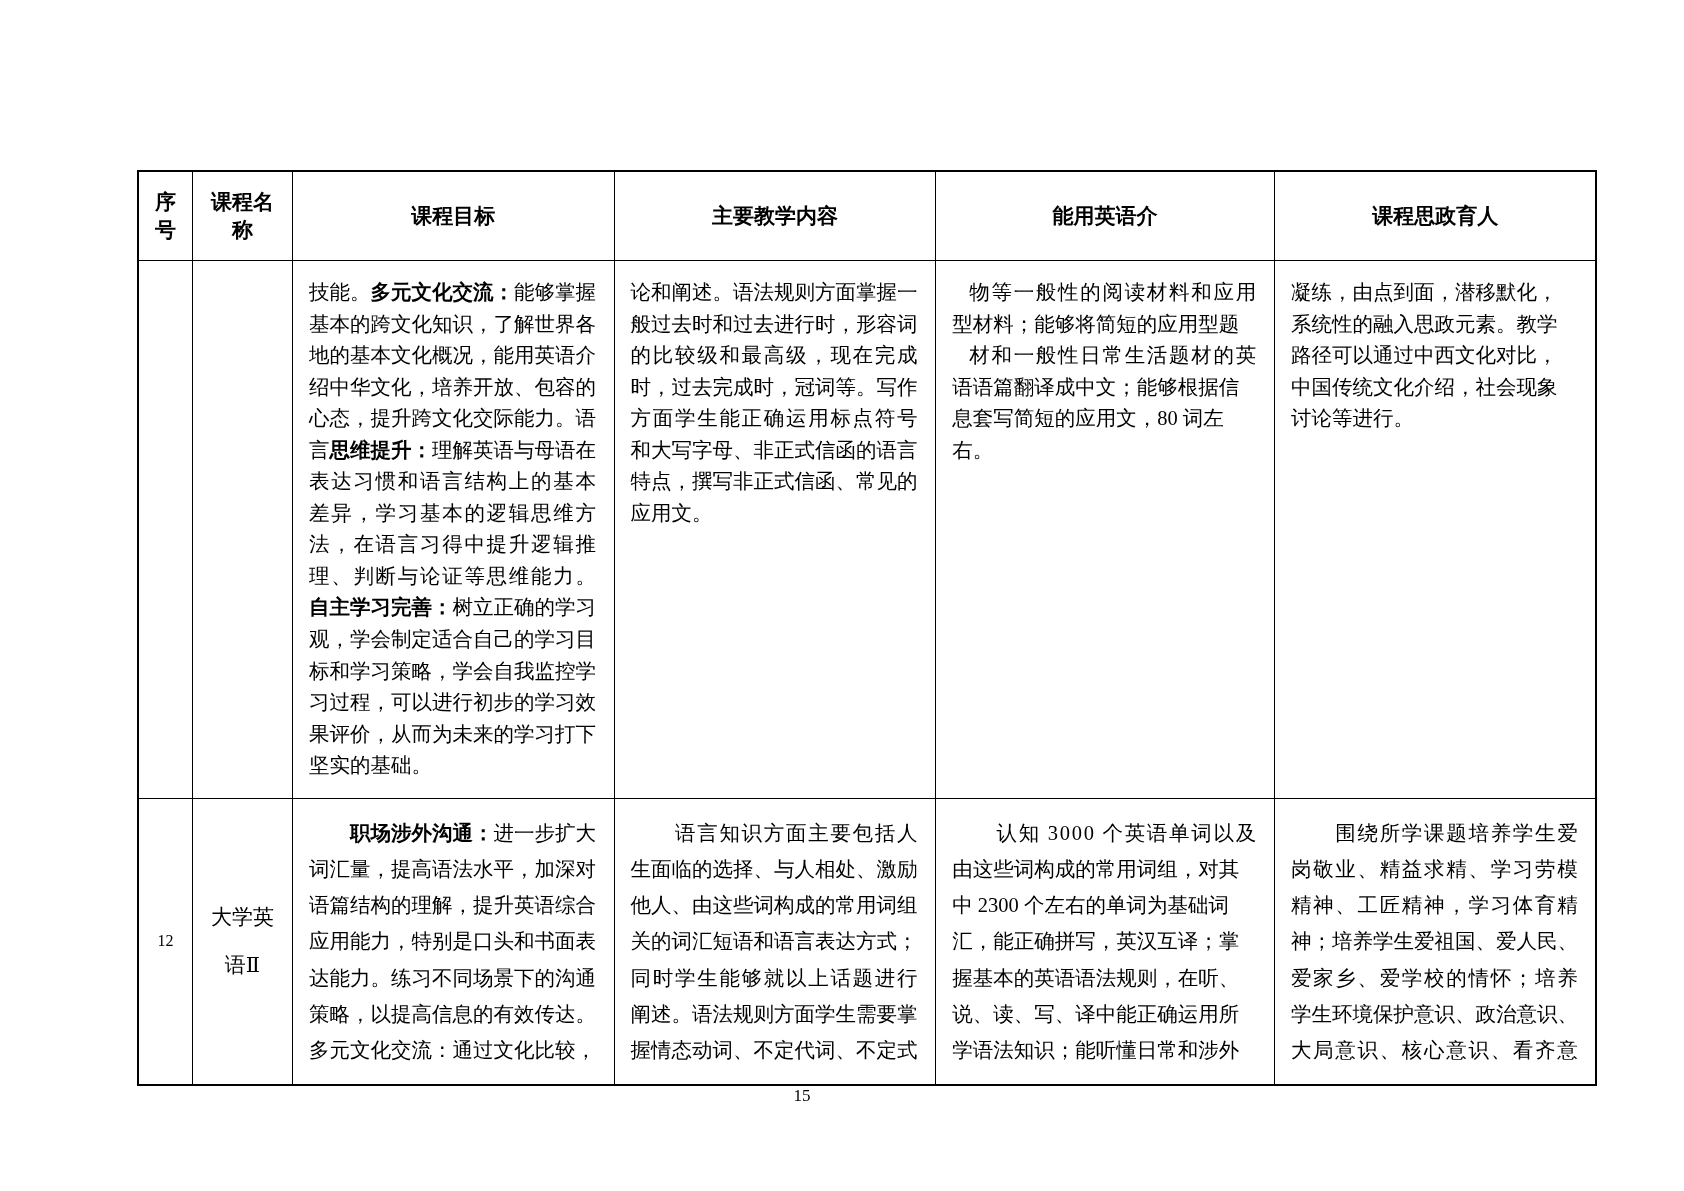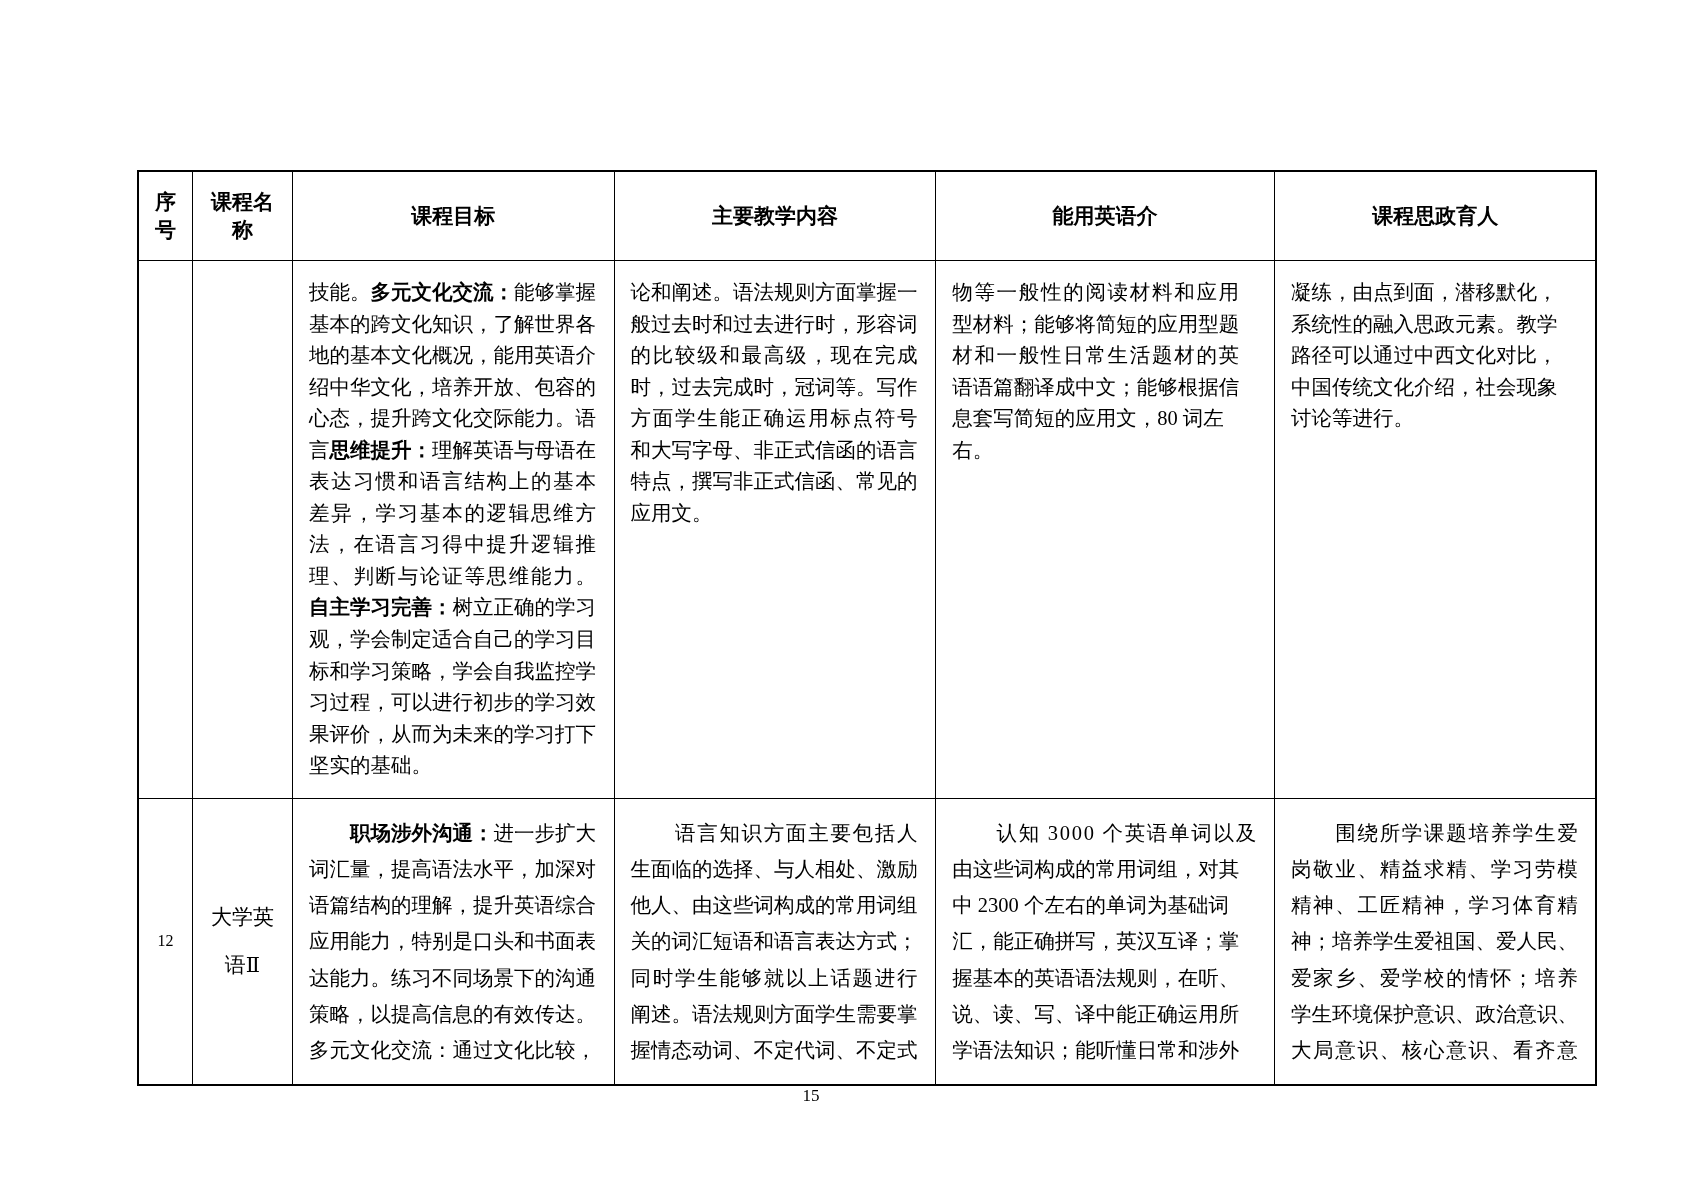--- a/index.html
+++ b/index.html
@@ -17,27 +17,27 @@
   .doc th {
     font-size:21px; font-weight:700; text-align:center;
     height:32px; vertical-align:middle;
   }
   tr.r1 { height:506px; }
   tr.r2 { height:254px; }
   .c-text { vertical-align:top; padding:2px 5px 0 7px; font-size:20.5px; }
   .r1 .c-text .line { line-height:31.55px; }
   .r2 .c-text .line { line-height:36.2px; }
   .line { white-space:nowrap; }
-  .line.sp { letter-spacing:1.7px; }
+  .line.sp { letter-spacing:1.7px;text-align:right; }
   .b { font-weight:700; }
   .c-seq  { text-align:center; vertical-align:middle; font-size:16px; }
   .c-name { text-align:center; vertical-align:middle; font-size:21px;margin-top:44px; }
   .c-name .line { line-height:48px; }
   .pageno {
-    position:absolute; top:1086px; left:146px; width:1330px;
+    position:absolute; top:1086px; left:137px; width:1330px;
     text-align:center; font-size:17px;
   }
 </style>
 </head>
 <body>
 
 <div class="sheet">
   <table class="doc">
     <colgroup>
       <col style="width:48px">

